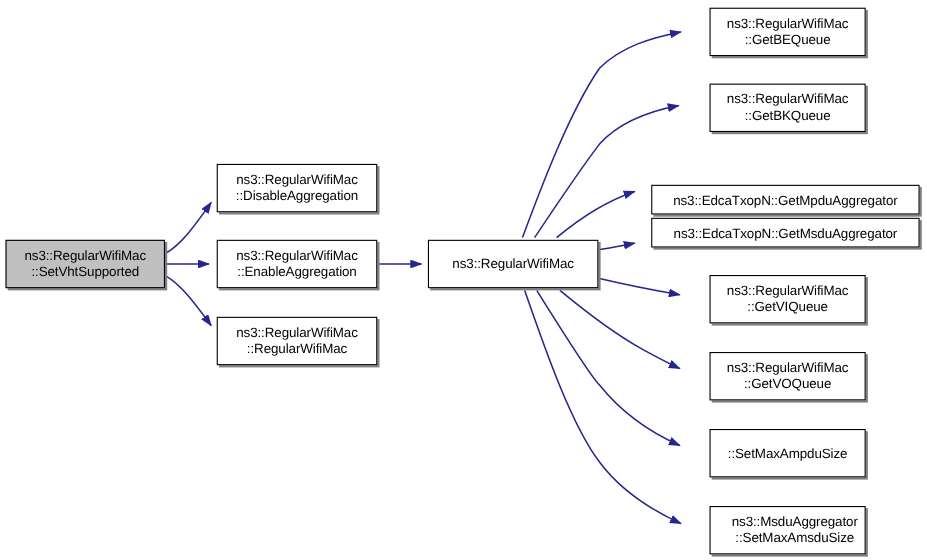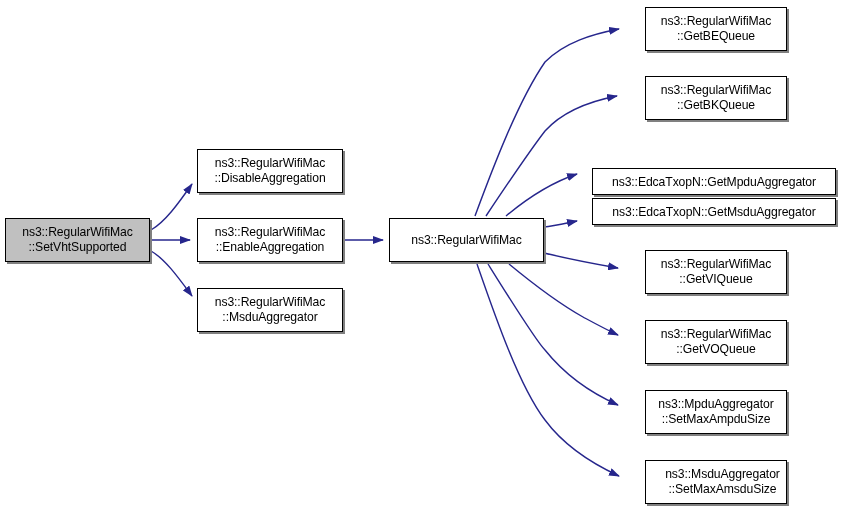--- a/index.html
+++ b/index.html
@@ -84,21 +84,21 @@
       <div class="gnode" style="left: 197px; top: 149px; width: 146px; height: 44px;">
         <span class="ln">ns3::RegularWifiMac</span>
         <span class="ln">::DisableAggregation</span>
       </div>
       <div class="gnode" style="left: 197px; top: 218px; width: 146px; height: 44px;">
         <span class="ln">ns3::RegularWifiMac</span>
         <span class="ln">::EnableAggregation</span>
       </div>
       <div class="gnode" style="left: 197px; top: 288px; width: 146px; height: 44px;">
         <span class="ln">ns3::RegularWifiMac</span>
-        <span class="ln">::MsduAggregator</span>
+        <span class="ln">::RegularWifiMac</span>
       </div>
       <div class="gnode" style="left: 389px; top: 218px; width: 155px; height: 44px;">
         <span class="ln">ns3::RegularWifiMac</span>
       </div>
       <div class="gnode" style="left: 645px; top: 7px; width: 142px; height: 44px;">
         <span class="ln">ns3::RegularWifiMac</span>
         <span class="ln">::GetBEQueue</span>
       </div>
       <div class="gnode" style="left: 645px; top: 76px; width: 142px; height: 44px;">
         <span class="ln">ns3::RegularWifiMac</span>
@@ -112,21 +112,20 @@
       </div>
       <div class="gnode" style="left: 645px; top: 250px; width: 142px; height: 44px;">
         <span class="ln">ns3::RegularWifiMac</span>
         <span class="ln">::GetVIQueue</span>
       </div>
       <div class="gnode" style="left: 645px; top: 320px; width: 142px; height: 44px;">
         <span class="ln">ns3::RegularWifiMac</span>
         <span class="ln">::GetVOQueue</span>
       </div>
       <div class="gnode" style="left: 645px; top: 390px; width: 142px; height: 44px;">
-        <span class="ln">ns3::MpduAggregator</span>
         <span class="ln">::SetMaxAmpduSize</span>
       </div>
       <div class="gnode" style="left: 645px; top: 460px; width: 142px; height: 44px; padding-left: 13px;">
         <span class="ln">ns3::MsduAggregator</span>
         <span class="ln">::SetMaxAmsduSize</span>
       </div>
     </div>
 </div>
 
 </body></html>

